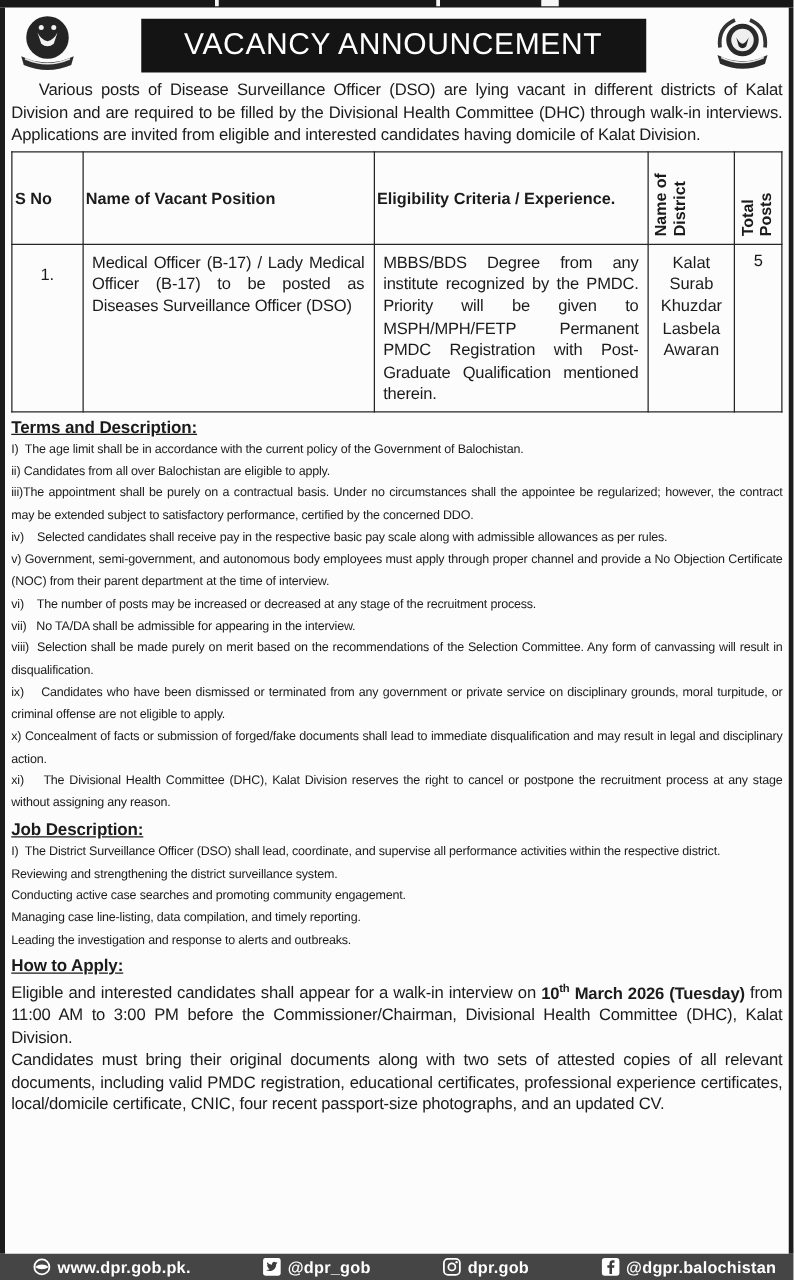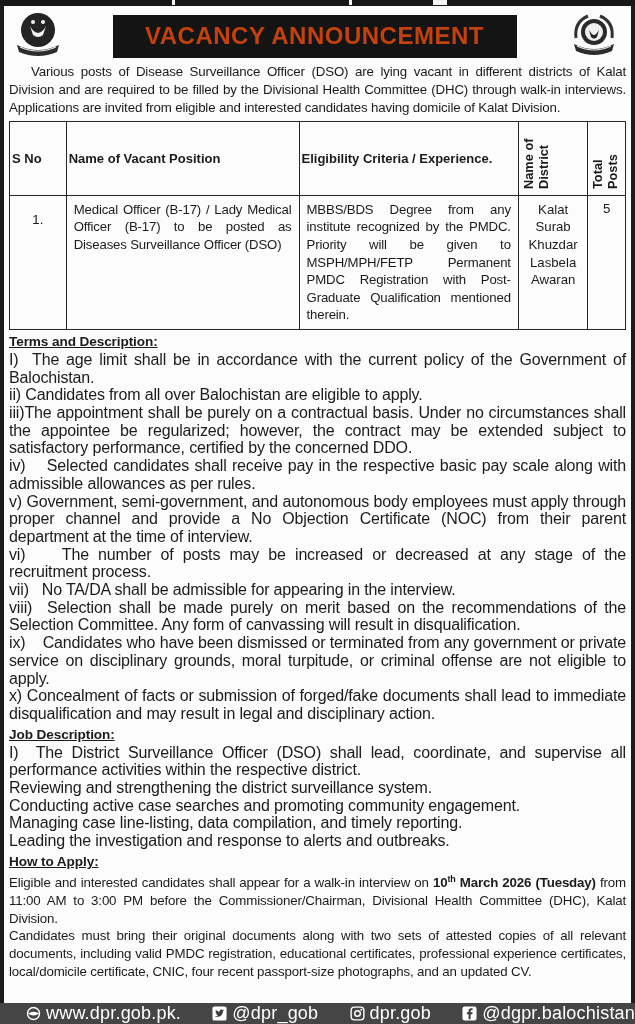--- a/index.html
+++ b/index.html
@@ -20,21 +20,21 @@
 
   .frame {
     flex:1 1 auto; border-left:4px solid #1c1c1c; border-right:4px solid #1c1c1c;
     padding:4px 5px 0 5px; display:flex; flex-direction:column; overflow:hidden;
   }
 
   
   .hdr { display:flex; align-items:flex-start; justify-content:space-between; height:50px; flex:0 0 auto; }
   .emblem { flex:0 0 auto; }
   .title-box {
-    background:#141414; color:#c2410c; font-weight:bold; font-size:24px;
+    background:#141414; color:#ffffff; font-weight:normal; font-size:24px;
     letter-spacing:0.5px; text-align:center; padding:7px 10px 8px;
     width:404px; margin-top:3px; align-self:center;
   }
 
   
   .intro {
     font-size:13.3px; line-height:17.9px; text-align:justify; text-indent:22px;
     letter-spacing:-0.15px; margin-top:3px;
   }
 
@@ -51,31 +51,31 @@
     display:inline-block; max-height:64px; line-height:15px; font-size:12.8px;
   }
 
   
   .sec { margin-top:3px; }
   .sec-heading {
     font-size:13.6px; font-weight:bold; text-decoration:underline;
     letter-spacing:-0.1px; line-height:18px;
   }
   .item {
-    font-size:16px; line-height:17.7px; text-align:justify;
+    font-size:10px; line-height:17.7px; text-align:justify;
     letter-spacing:-0.15px; white-space:pre-wrap;
   }
   .hta-p { font-size:13.3px; line-height:17.7px; text-align:justify; letter-spacing:-0.15px; }
   .hta-p b sup { font-size:9px; }
 
   
   .bottom-bar {
     flex:0 0 auto; height:21px; background:#454545; color:#fff;
-    display:flex; align-items:center; font-weight:normal; font-size:18px;
-    padding:0 0 0 26px; gap:6px; letter-spacing:0.2px;
+    display:flex; align-items:center; font-weight:bold; font-size:13px;
+    padding:0 14px 0 26px; gap:6px; letter-spacing:0.2px;
   }
   .bar-item { display:flex; align-items:center; gap:5px; white-space:nowrap; }
   .bar-sep { flex:1 1 auto; }
   .ico { display:block; }
 </style>
 </head>
 <body>
 
 <div class="page">
 
@@ -153,20 +153,21 @@
       <p class="item">I)  The age limit shall be in accordance with the current policy of the Government of Balochistan.</p>
       <p class="item">ii) Candidates from all over Balochistan are eligible to apply.</p>
       <p class="item">iii)The appointment shall be purely on a contractual basis. Under no circumstances shall the appointee be regularized; however, the contract may be extended subject to satisfactory performance, certified by the concerned DDO.</p>
       <p class="item">iv)    Selected candidates shall receive pay in the respective basic pay scale along with admissible allowances as per rules.</p>
       <p class="item">v) Government, semi-government, and autonomous body employees must apply through proper channel and provide a No Objection Certificate (NOC) from their parent department at the time of interview.</p>
       <p class="item">vi)    The number of posts may be increased or decreased at any stage of the recruitment process.</p>
       <p class="item">vii)   No TA/DA shall be admissible for appearing in the interview.</p>
       <p class="item">viii)  Selection shall be made purely on merit based on the recommendations of the Selection Committee. Any form of canvassing will result in disqualification.</p>
       <p class="item">ix)    Candidates who have been dismissed or terminated from any government or private service on disciplinary grounds, moral turpitude, or criminal offense are not eligible to apply.</p>
       <p class="item">x) Concealment of facts or submission of forged/fake documents shall lead to immediate disqualification and may result in legal and disciplinary action.</p>
+      <p class="item">xi)    The Divisional Health Committee (DHC), Kalat Division reserves the right to cancel or postpone the recruitment process at any stage without assigning any reason.</p>
     </div>
 
     <div class="sec">
       <div class="sec-heading">Job Description:</div>
       <p class="item">I)  The District Surveillance Officer (DSO) shall lead, coordinate, and supervise all performance activities within the respective district.</p>
       <p class="item">Reviewing and strengthening the district surveillance system.</p>
       <p class="item">Conducting active case searches and promoting community engagement.</p>
       <p class="item">Managing case line-listing, data compilation, and timely reporting.</p>
       <p class="item">Leading the investigation and response to alerts and outbreaks.</p>
     </div>

